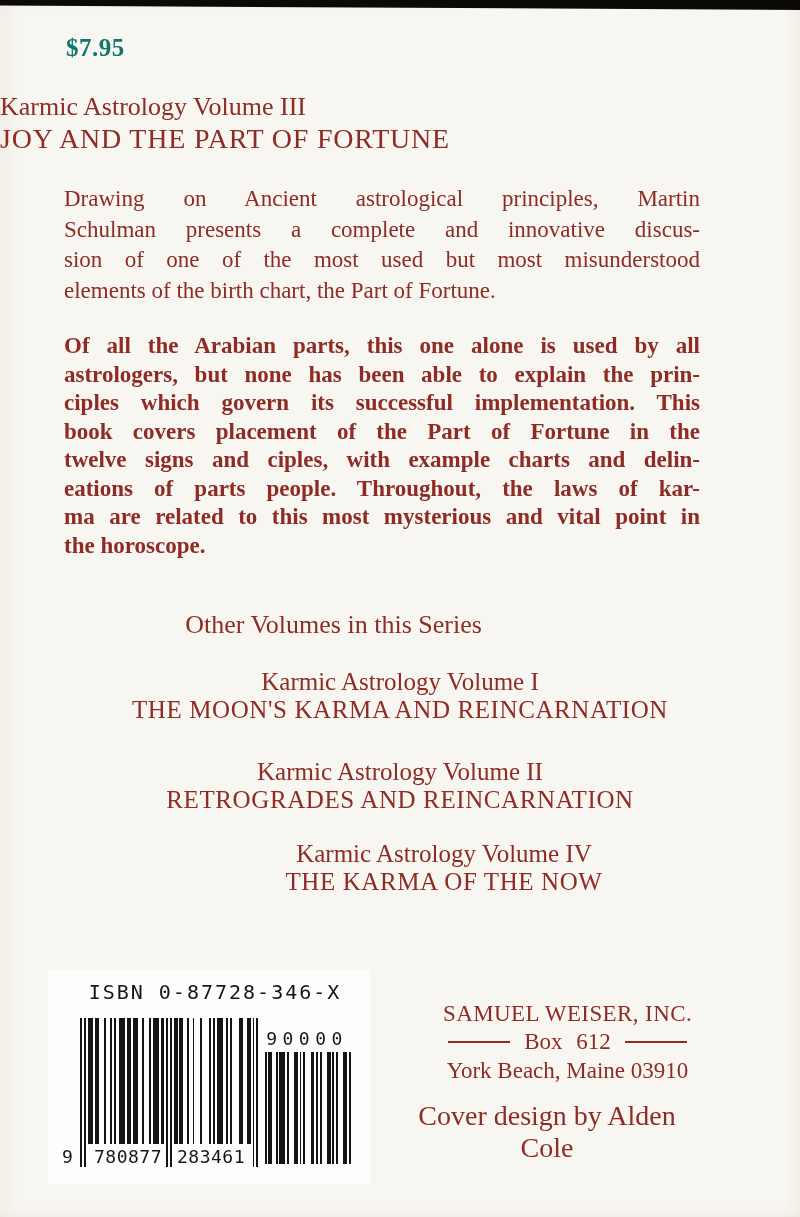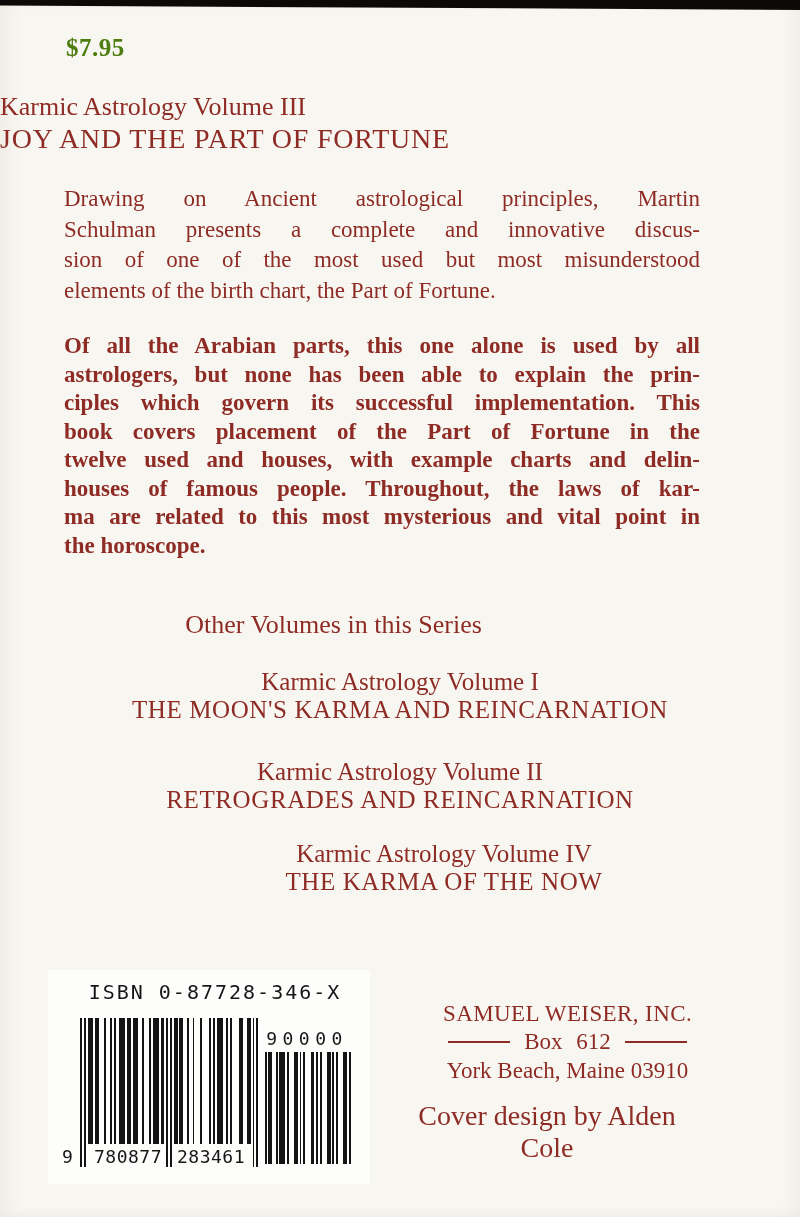--- a/index.html
+++ b/index.html
@@ -12,21 +12,21 @@
     color:#8e2b25;
     box-shadow: inset 10px 0 14px rgba(120,100,80,0.05), inset -8px 0 12px rgba(120,100,80,0.05);
   }
   .scan-edge-top{
     position:absolute;top:0;left:0;width:100%;height:10px;
     background:#0c0a08;
     clip-path:polygon(0 0,100% 0,100% 100%,0 55%);
   }
   .price{
     position:absolute;top:34px;left:66px;
-    font-size:25px;font-weight:bold;color:#4d7c0f;letter-spacing:0.5px;
+    font-size:25px;font-weight:bold;color:#0f766e;letter-spacing:0.5px;
   }
   .title-block{position:absolute;top:92px;left:0;width:800px;}
   .series-title{font-size:26px;line-height:30px;}
   .book-title{font-size:28px;line-height:33px;letter-spacing:0.8px;}
   .para{
     position:absolute;left:64px;width:636px;
     font-size:23px;
   }
   .para1{top:184px;}
   .para1 .jline{line-height:30.5px;}
@@ -115,22 +115,22 @@
     <div class="jline">Schulman presents a complete and innovative discus-</div>
     <div class="jline">sion of one of the most used but most misunderstood</div>
     <div class="jline">elements of the birth chart, the Part of Fortune.</div>
   </div>
 
   <div class="para para2">
     <div class="jline">Of all the Arabian parts, this one alone is used by all</div>
     <div class="jline">astrologers, but none has been able to explain the prin-</div>
     <div class="jline">ciples which govern its successful implementation. This</div>
     <div class="jline">book covers placement of the Part of Fortune in the</div>
-    <div class="jline">twelve used and houses, with example charts and delin-</div>
-    <div class="jline">houses of famous people. Throughout, the laws of kar-</div>
+    <div class="jline">twelve signs and ciples, with example charts and delin-</div>
+    <div class="jline">eations of parts people. Throughout, the laws of kar-</div>
     <div class="jline">ma are related to this most mysterious and vital point in</div>
     <div class="jline">the horoscope.</div>
   </div>
 
   <div class="other-heading">Other Volumes in this Series</div>
 
   <div class="volume vol1">
     <div class="vol-name">Karmic Astrology Volume I</div>
     <div class="vol-title">THE MOON'S KARMA AND REINCARNATION</div>
   </div>

